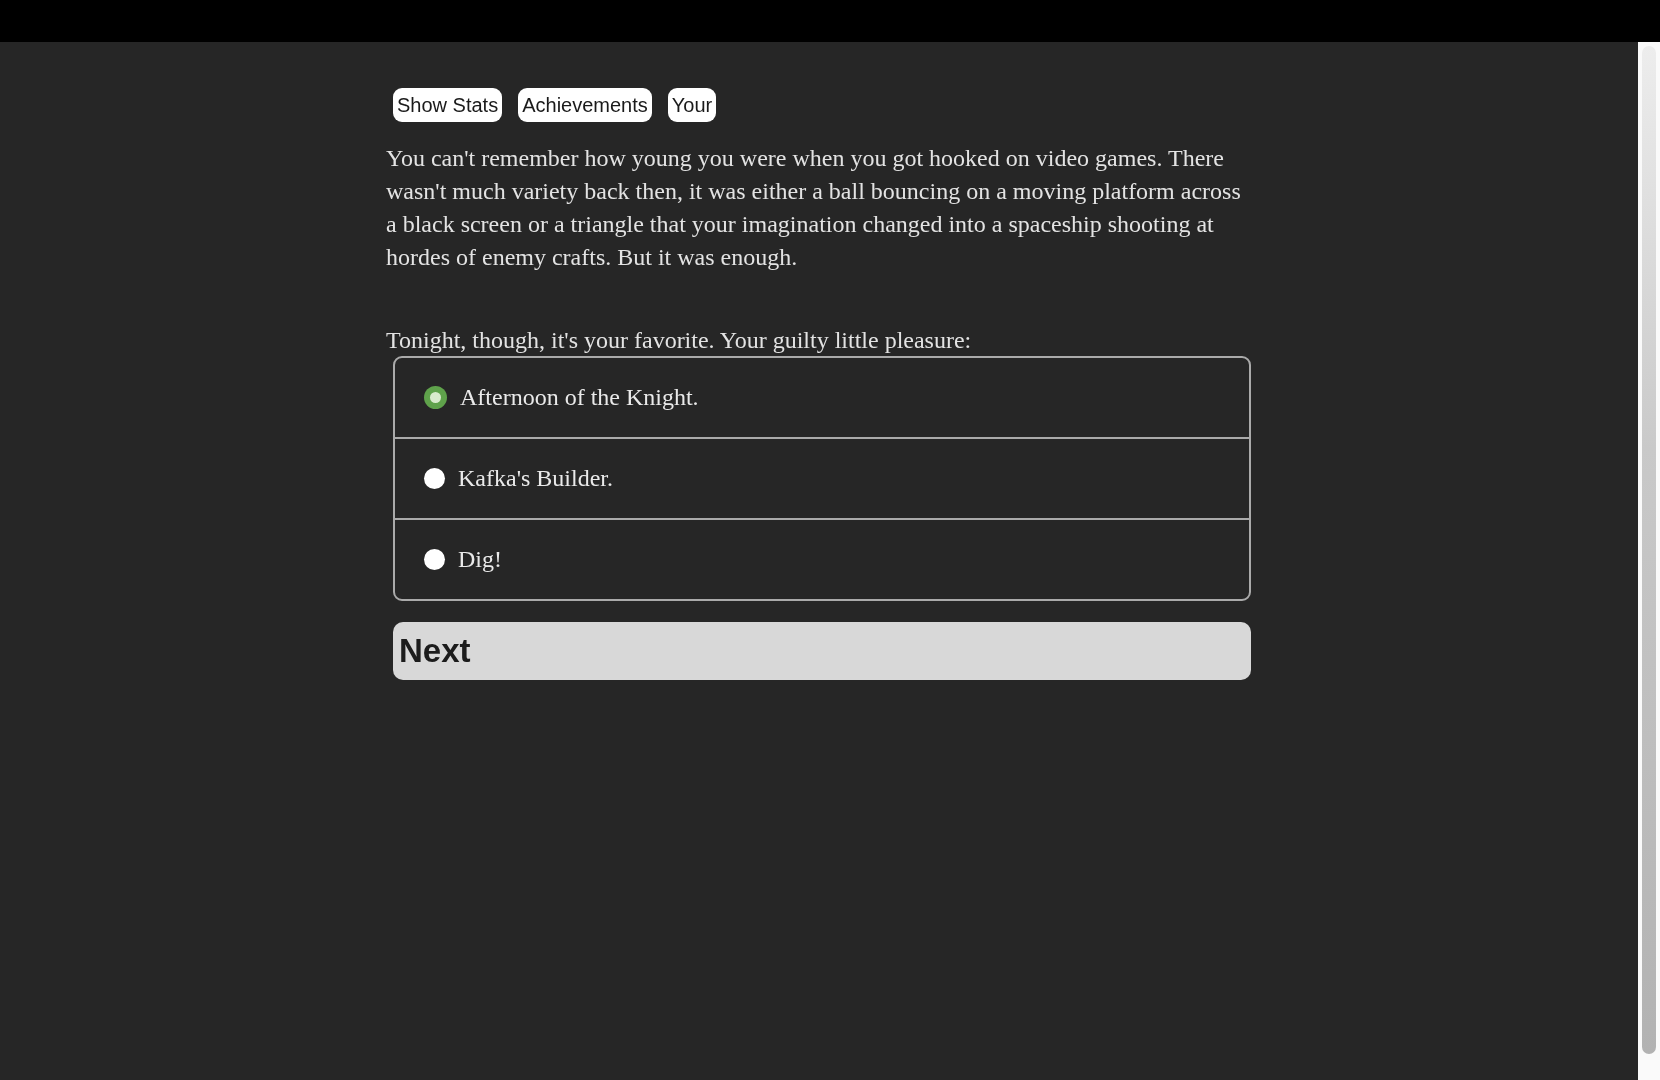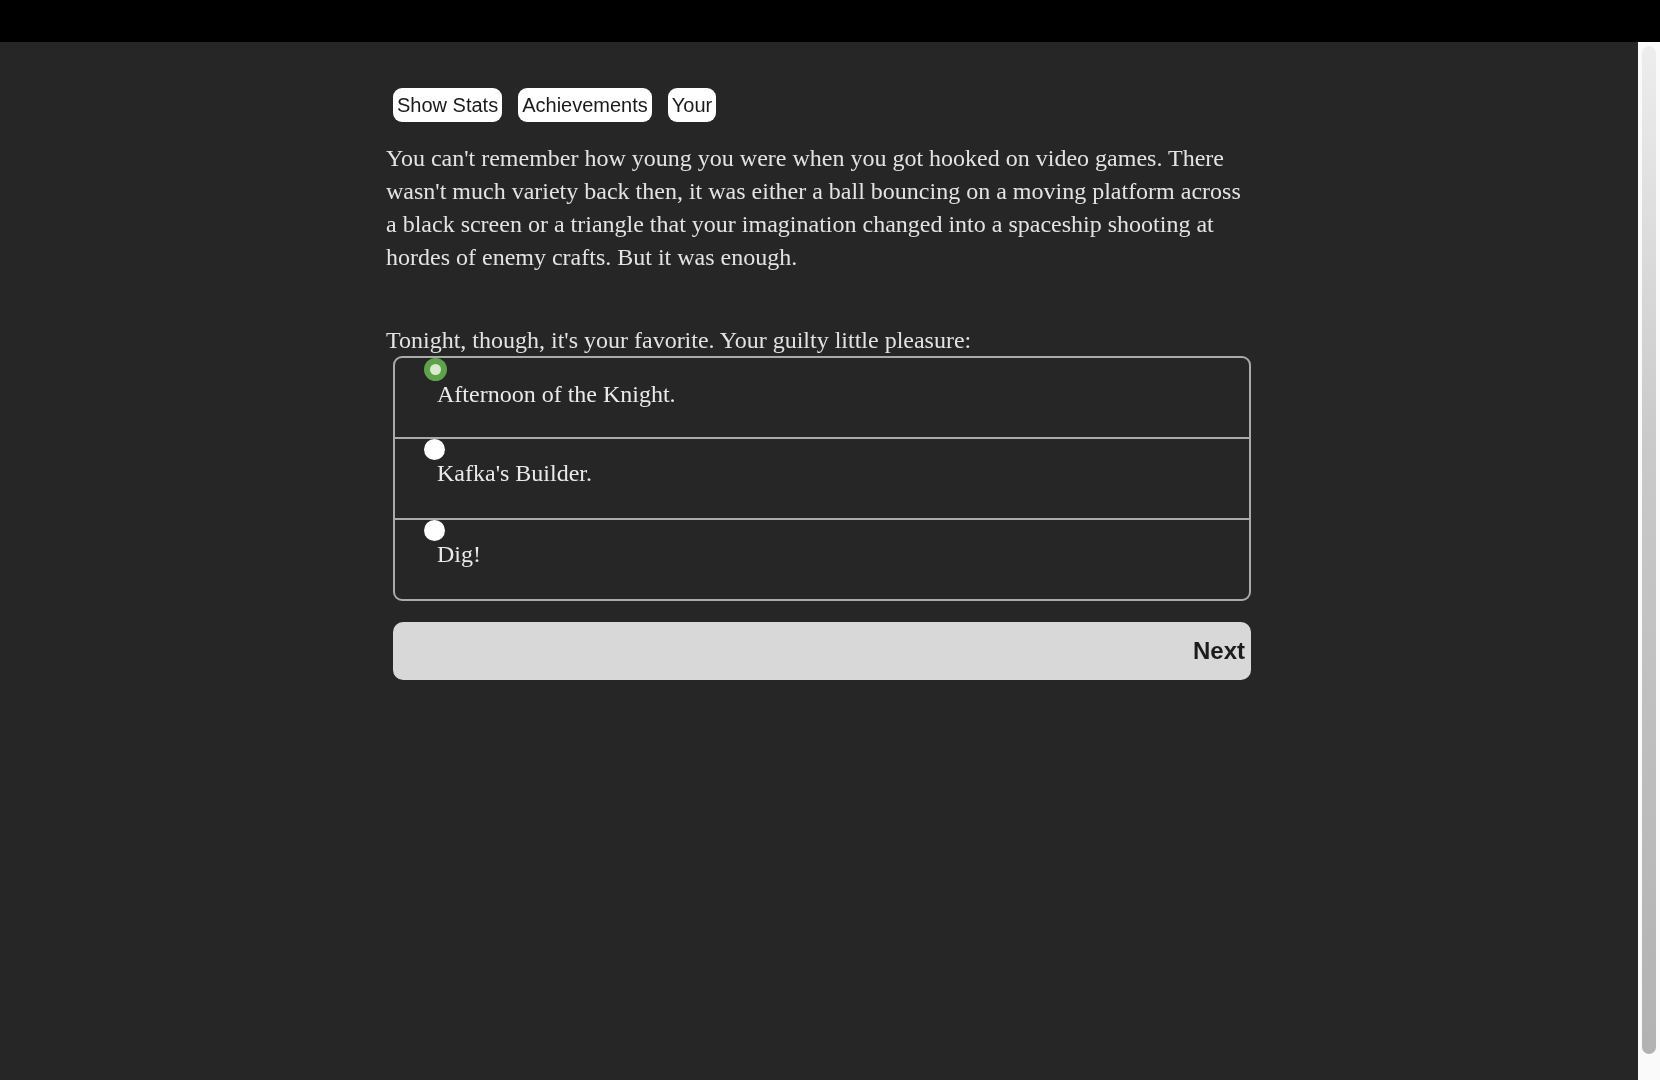--- a/index.html
+++ b/index.html
@@ -62,24 +62,24 @@
     left: 393px; top: 356px;
     width: 858px;
     border: 2px solid #aaaaaa;
     border-radius: 9px;
     box-sizing: border-box;
     overflow: hidden;
   }
   .choice-row {
     height: 79px;
     display: flex;
+    align-items: center;
     padding-left: 29px;
     border-bottom: 2px solid #aaaaaa;
     cursor: pointer;
-    flex-direction: column;
   }
   .choice-row:last-child { border-bottom: none; }
   .radio {
     width: 21px; height: 21px;
     border-radius: 50%;
     background: #ffffff;
     flex: 0 0 auto;
     position: relative;
   }
   .radio.selected {
@@ -102,24 +102,24 @@
   }
   
   .next-btn {
     position: absolute;
     left: 393px; top: 622px;
     width: 858px; height: 58px;
     background: #d8d8d8;
     border: none;
     border-radius: 10px;
     font-family: "Liberation Sans", sans-serif;
-    font-size: 24px;
+    font-size: 33px;
     font-weight: bold;
     color: #1c1c1c;
-    text-align: right;
+    text-align: left;
     cursor: pointer;
   }
   
   .scrollbar-track {
     position: absolute;
     right: 0; top: 42px;
     width: 22px; height: 1038px;
     background: #fafafa;
   }
   .scrollbar-thumb {

